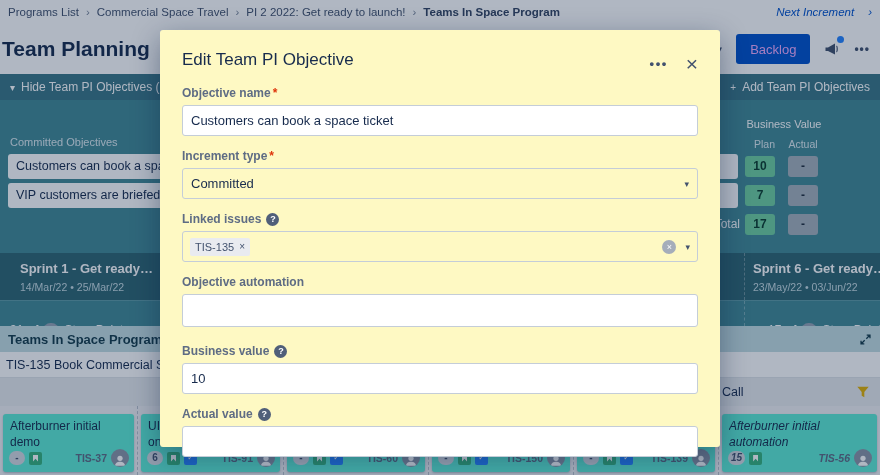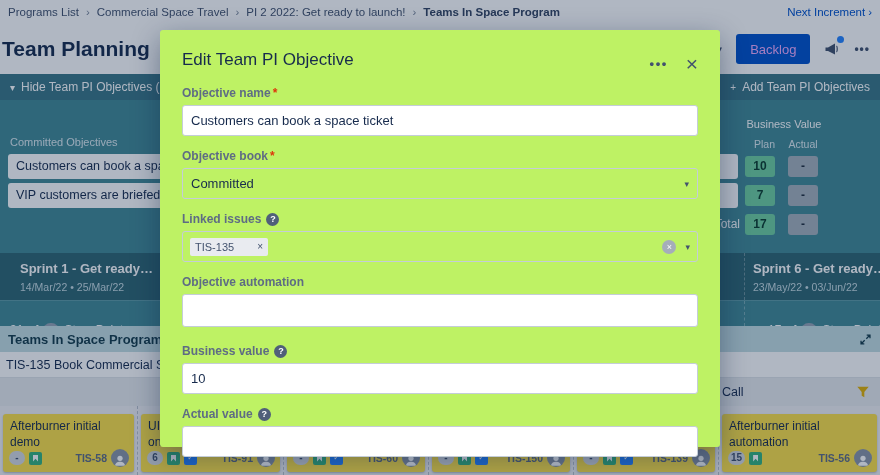--- a/index.html
+++ b/index.html
@@ -10,21 +10,21 @@
   }
   .screen { position:absolute; inset:0; }
   .bg { position:absolute; inset:0; z-index:1; }
 
   
   .breadcrumb { position:absolute; top:0; left:0; right:0; height:24px; background:#fff;
     display:flex; align-items:center; gap:7px; padding:0 8px; font-size:11.5px; color:#42526e; }
   .crumb { white-space:nowrap; cursor:pointer; }
   .crumb.current { font-weight:700; color:#344563; }
   .sep { color:#7a869a; }
-  .next-link { margin-left:auto; color:var(--accent-blue); display:flex; align-items:center; gap:3px; cursor:pointer; }
+  .next-link { margin-left:auto; color:var(--accent-blue); display:flex; align-items:center; gap:14px; cursor:pointer;font-style:italic; }
 
   
   .title-row { position:absolute; top:24px; left:0; right:0; height:50px; background:#fff;
     display:flex; align-items:center; padding:0 10px 0 2px; }
   .page-title { font-size:21px; font-weight:600; color:#172b4d; }
   .header-controls { margin-left:auto; display:flex; align-items:center; gap:14px; }
   .filters { font-size:13px; color:#344563; display:flex; align-items:center; gap:4px; cursor:pointer; }
   .chev-glyph { font-size:9px; color:#42526e; }
   .backlog-btn { background:var(--accent-blue); color:#f0abfc; border:none; border-radius:3px;
     height:30px; padding:0 14px; font-size:13px; font-weight:500; cursor:pointer; font-family:inherit; }
@@ -83,60 +83,60 @@
   
   .swimlane-row { position:absolute; top:378px; left:0; right:0; height:28px; background:var(--swimlane); }
   .swim-frag { position:absolute; left:722px; top:7px; font-size:12.5px; color:#172b4d; }
   .funnel-btn { position:absolute; right:10px; top:7px; cursor:pointer; display:flex; }
 
   
   .cards-row { position:absolute; top:406px; left:0; right:0; height:69px; background:var(--cards-bg);
     display:flex; overflow:hidden; }
   .col { height:100%; padding:0 3px; }
   .col + .col { border-left:1px dashed #b9c1cc; }
-  .c1{width:137px;} .c2{width:146px;} .c3{width:145px;} .c4{width:145px;} .c5{width:145px;} .c6{width:162px;}
-  .card { background:#fde047; border-radius:3px; margin-top:8px; height:58px; position:relative;
+  .c1{width:137px;} .c2{width:146px;} .c3{width:145px;} .c4{width:145px;} .c5{width:145px;} .c6{width:162px;font-style:italic;}
+  .card { background:#5eead4; border-radius:3px; margin-top:8px; height:58px; position:relative;
     box-shadow:0 1px 2px rgba(9,30,66,.25); padding:5px 7px; cursor:pointer; }
   .card-title { font-size:12px; color:#172b4d; line-height:1.3; white-space:pre-line; overflow:hidden; max-height:30px; }
   .card-meta { position:absolute; left:6px; right:5px; bottom:5px; display:flex; align-items:center; gap:4px; }
   .est { background:#d4d9e0; color:#42526e; min-width:16px; height:14px; border-radius:8px; font-size:10px;
     font-weight:700; text-align:center; line-height:14px; padding:0 3px; }
   .mini-icon { width:13px; height:13px; border-radius:2px; display:flex; align-items:center; justify-content:center; flex:none; }
   .mini-icon.story { background:#36b37e; }
   .mini-icon.task { background:#2684ff; }
   .story-glyph { width:5px; height:7px; background:#fff;
     clip-path:polygon(0 0,100% 0,100% 100%,50% 62%,0 100%); }
   .task-glyph { color:#fff; font-size:8px; line-height:1; }
   .key { margin-left:auto; font-size:10.5px; font-weight:600; color:#5e6c84; white-space:nowrap; }
   .avatar { width:18px; height:18px; border-radius:50%; background:#8b96a7; overflow:hidden; flex:none;
     display:flex; align-items:flex-end; justify-content:center; }
 
   
   .overlay { position:absolute; inset:0; background:var(--overlay-color); z-index:4; }
-  .modal { position:absolute; left:160px; top:30px; width:560px; height:417px; background:#bef264;
+  .modal { position:absolute; left:160px; top:30px; width:560px; height:417px; background:#fef9c3;
     border-radius:3px; box-shadow:0 8px 28px rgba(9,30,66,.4); z-index:5; }
   .modal-header { display:flex; align-items:flex-start; padding:20px 22px 2px; }
   .modal-title { font-size:17px; font-weight:500; color:#172b4d; }
   .modal-actions { margin-left:auto; display:flex; align-items:center; gap:18px; color:#42526e; padding-top:3px; }
   .m-more { font-size:13px; font-weight:700; letter-spacing:1.5px; cursor:pointer; }
   .m-close { font-size:21px; line-height:1; cursor:pointer; color:#42526e; }
   .modal-body { padding:10px 22px 0; }
   .field { margin-bottom:13px; }
   .f-label { font-size:12px; font-weight:700; color:#5e6c84; display:flex; align-items:center; gap:2px; margin-bottom:5px; }
   .req { color:#de350b; }
   .help-icon { width:13px; height:13px; border-radius:50%; background:#505f79; color:#fff; font-size:9px;
     display:inline-flex; align-items:center; justify-content:center; margin-left:3px; cursor:pointer; }
   .t-input { width:100%; height:31px; border:1px solid #c4cdd8; border-radius:3px; padding:0 8px;
     font-size:13px; color:#172b4d; font-family:inherit; background:#fff; }
   .select-box { height:31px; border:1px solid #c4cdd8; border-radius:3px; display:flex; align-items:center;
     justify-content:space-between; padding:0 8px; font-size:13px; color:#172b4d; cursor:pointer; }
   .linked-box { height:31px; border:1px solid #c4cdd8; border-radius:3px; display:flex; align-items:center;
     padding:0 7px; gap:6px; }
   .tag { background:#e9ebf0; border-radius:2px; font-size:11px; color:#42526e; display:flex; align-items:center;
-    gap:23px; padding:3px 5px; }
+    gap:5px; padding:3px 5px; }
   .tag-x { font-size:10px; cursor:pointer; }
   .linked-right { margin-left:auto; display:flex; align-items:center; gap:9px; }
   .clear-icon { width:14px; height:14px; border-radius:50%; background:#a5adba; color:#fff; font-size:9px;
     display:flex; align-items:center; justify-content:center; cursor:pointer; }
   .t-area { width:100%; height:33px; border:1px solid #c4cdd8; border-radius:3px; resize:none;
     font-family:inherit; padding:7px 8px; font-size:13px; color:#172b4d; }
 </style>
 </head>
 <body>
 
@@ -261,21 +261,21 @@
     <div class="cards-row">
 
       <div class="col c1">
         <div class="card">
           <div class="card-title">Afterburner initial demo</div>
           <div class="card-meta">
             <span class="est">-</span>
             <span class="mini-icon story">
                 <span class="story-glyph"></span>
               </span>
-            <span class="key">TIS-58</span>
+            <span class="key">TIS-37</span>
             <span class="avatar">
               <svg width="14" height="14" viewBox="0 0 24 24">
                   <circle cx="12" cy="9" r="4.5" fill="#fff"></circle>
                   <path d="M3.5 22c0-4.5 4-7 8.5-7s8.5 2.5 8.5 7z" fill="#fff"></path>
                 </svg>
             </span>
           </div>
         </div>
       </div>
 
@@ -405,21 +405,21 @@
       <div class="field">
         <div class="f-label">
           <span>Objective name</span>
           <span class="req">*</span>
         </div>
         <input class="t-input" type="text" value="Customers can book a space ticket" style="">
       </div>
 
       <div class="field">
         <div class="f-label">
-          <span>Objective book</span>
+          <span>Increment type</span>
           <span class="req">*</span>
         </div>
         <div class="select-box">
           <span>Committed</span>
           <span class="chev-glyph">▾</span>
         </div>
       </div>
 
       <div class="field">
         <div class="f-label">

